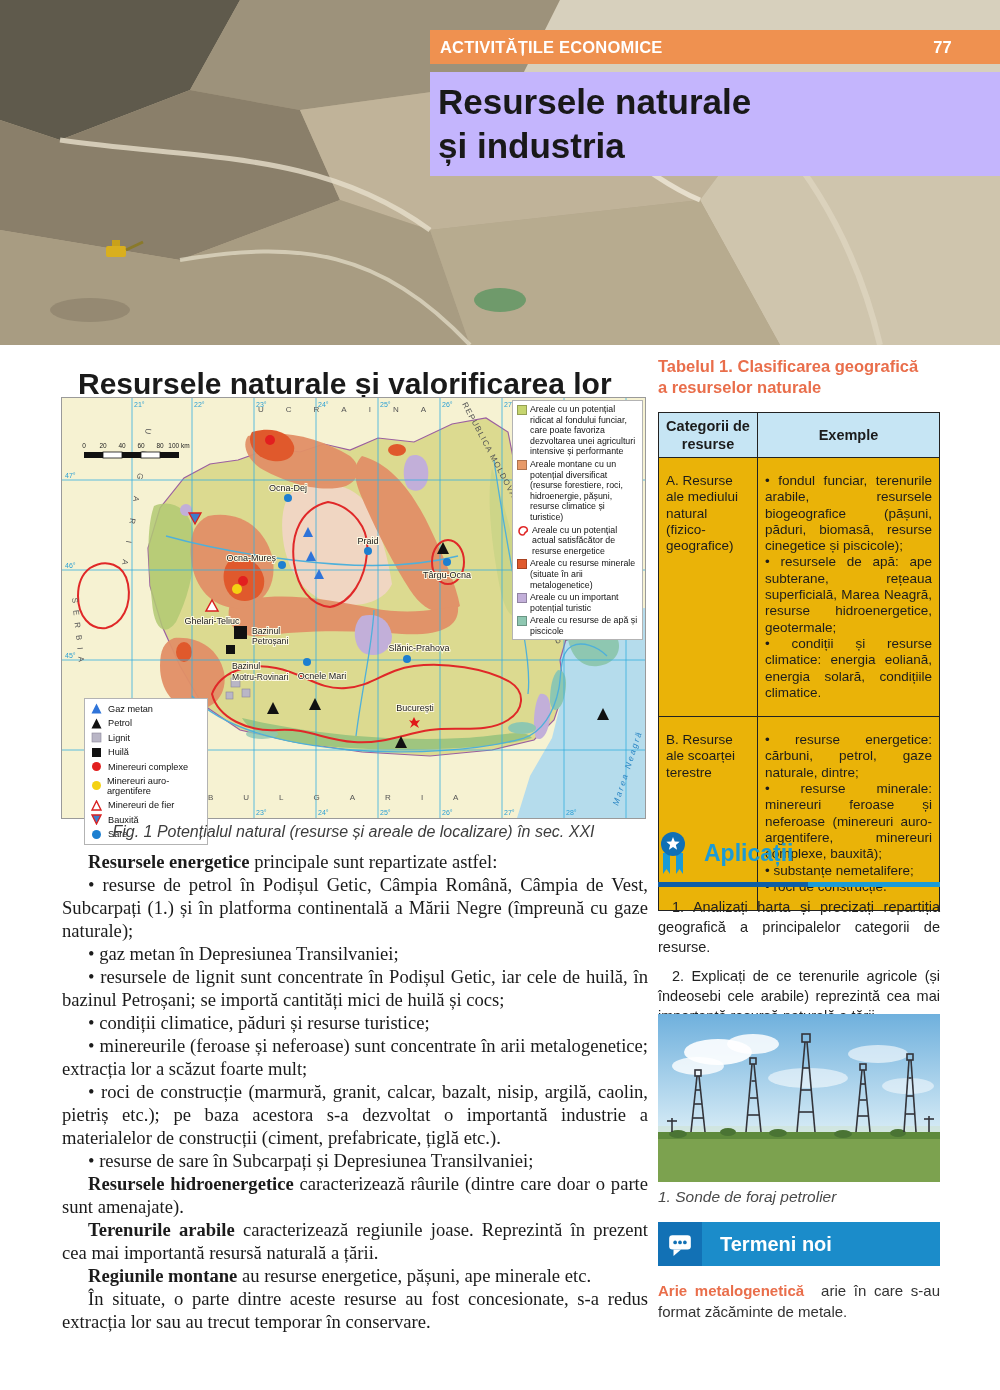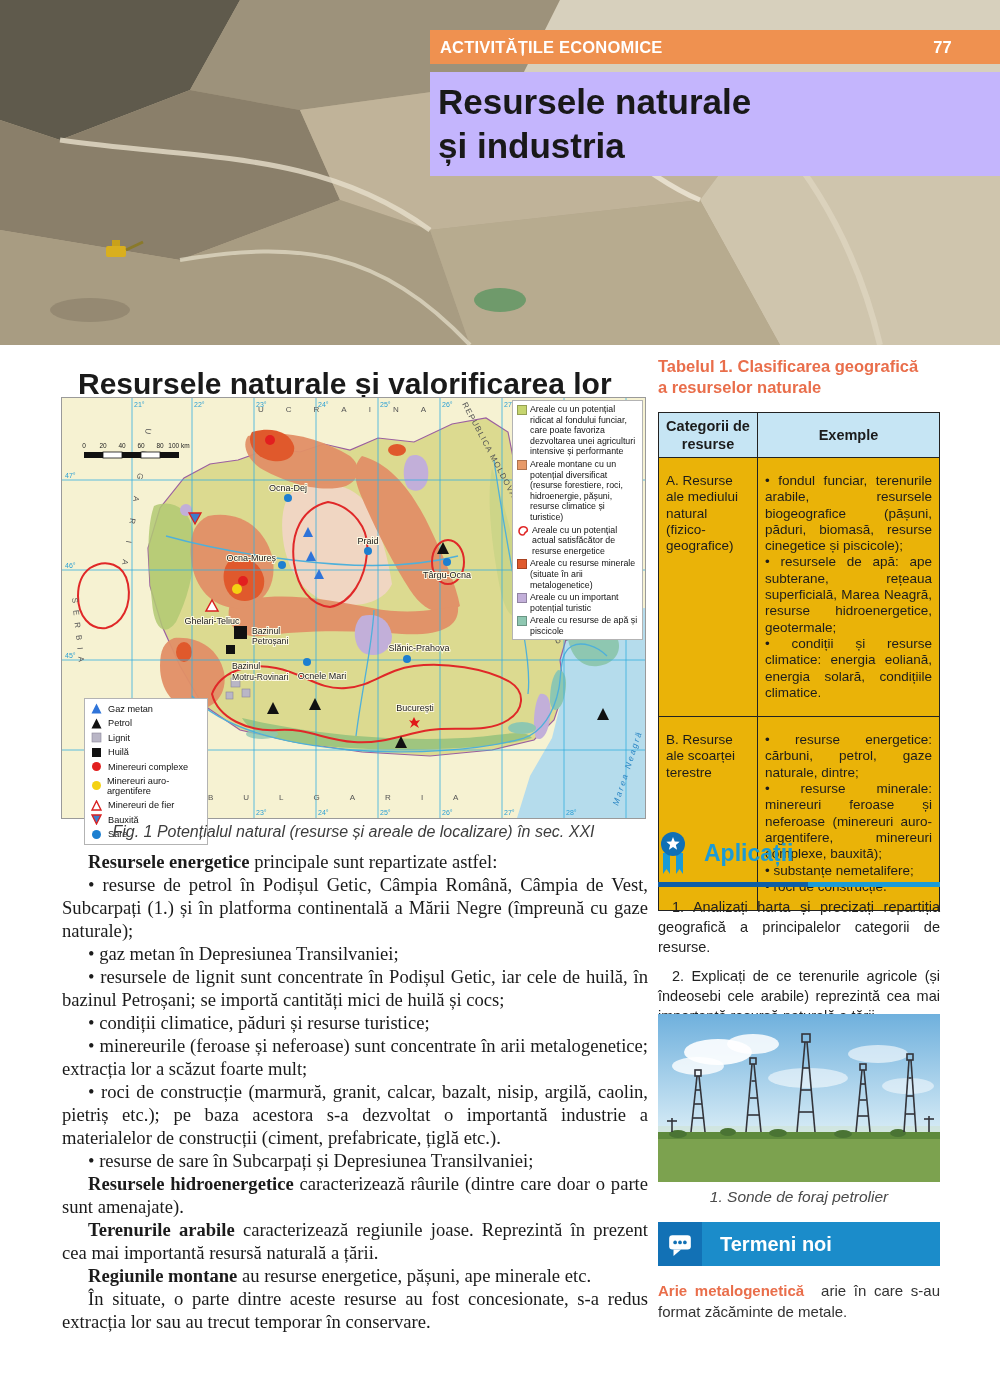--- a/index.html
+++ b/index.html
@@ -59,21 +59,21 @@
   .res-table td p{margin:0;text-align:justify;}
   .aplicatii{position:absolute;left:658px;top:830px;width:282px;}
   .ap-head{display:flex;align-items:center;gap:16px;height:46px;}
   .ap-head h2{margin:0;font-size:23px;font-weight:bold;color:#1a9bd7;}
   .ap-rule{margin-top:6px;height:5px;
         background:linear-gradient(to right,#0d5ea6 0,#0d5ea6 150px,#1a9bd7 150px,#1a9bd7 100%);}
   .ap-items{margin-top:10px;}
   .ap-items p{margin:0 0 9px 0;font-size:14.5px;line-height:20px;text-indent:14px;
         text-align:justify;color:#222;}
   .rig-photo{position:absolute;left:658px;top:1014px;width:282px;height:168px;}
-  .photo-caption{position:absolute;left:658px;top:1188px;width:282px;margin:0;text-align:center;
+  .photo-caption{position:absolute;left:658px;top:1188px;width:282px;margin:0;text-align:left;
         font-style:italic;font-size:15.5px;color:#4a4a4a;}
   .termeni-banner{position:absolute;left:658px;top:1222px;width:282px;height:44px;display:flex;}
   .tb-icon{flex:0 0 44px;height:44px;background:#1271b5;display:flex;align-items:center;justify-content:center;}
   .tb-body{flex:1;background:#1b8cca;display:flex;align-items:center;padding-left:18px;}
   .tb-body h2{margin:0;font-size:20px;font-weight:bold;color:#fff;}
   .term-def{position:absolute;left:658px;top:1280px;width:282px;margin:0;
         font-size:15px;line-height:21px;color:#333;text-align:justify;}
   .term-def .term{color:#e96e4b;font-weight:bold;margin-right:17px;}
 </style>
 </head>

